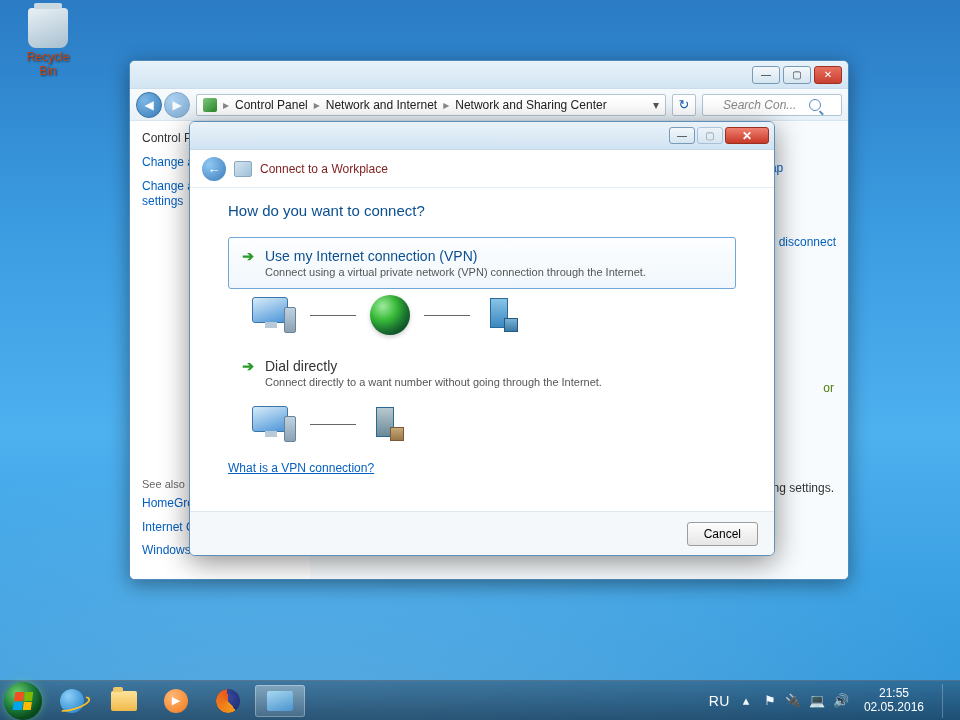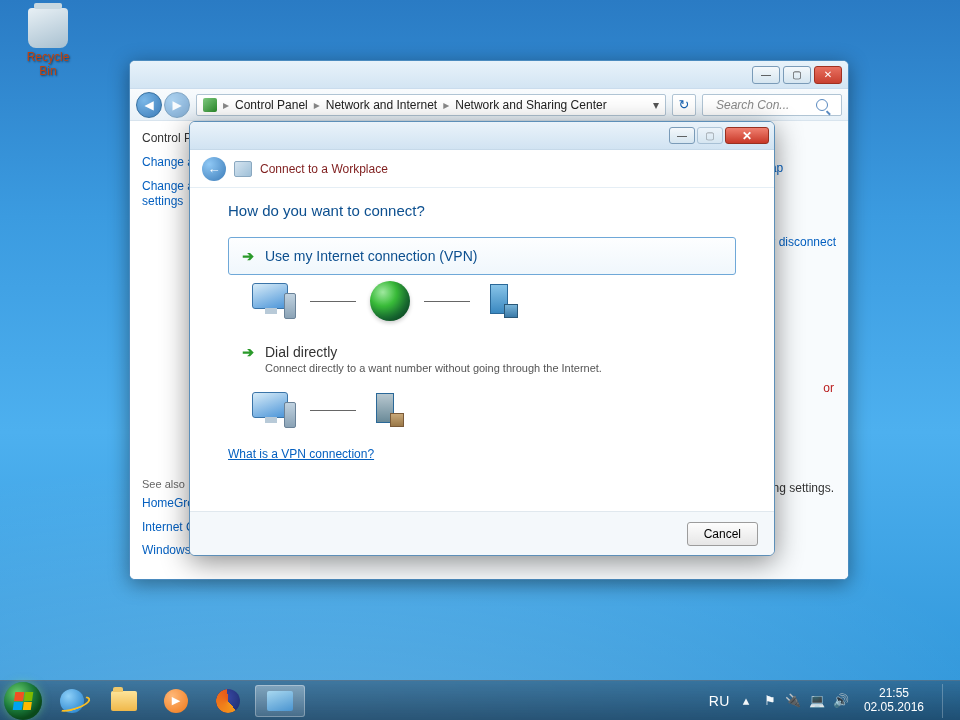--- a/index.html
+++ b/index.html
@@ -12,21 +12,21 @@
 .cp-titlebar{height:28px;background:linear-gradient(180deg,#e8f2fa,#d3e5f3);border-bottom:1px solid #cadced;display:flex;align-items:center;justify-content:flex-end;padding:0 6px;gap:3px}
 .win-btn{width:28px;height:18px;border:1px solid #7a9bb8;border-radius:3px;background:linear-gradient(180deg,#f4f8fb,#d5e5f0);display:flex;align-items:center;justify-content:center;font-size:10px;color:#333;cursor:pointer}
 .win-btn.close{background:linear-gradient(180deg,#e87060,#c84030);color:#fff;border-color:#a03020}
 .cp-nav{height:32px;background:linear-gradient(180deg,#f8fbfd,#e8f1f8);border-bottom:1px solid #d8e4ee;display:flex;align-items:center;padding:0 6px;gap:6px}
 .nav-btns{display:flex;gap:2px}
 .nav-circle{width:26px;height:26px;border-radius:50%;background:radial-gradient(circle at 30% 30%,#7bb8e8,#3b7bb8);border:1px solid #3570a0;display:flex;align-items:center;justify-content:center;color:#fff;font-size:12px}
 .addr-bar{flex:1;height:22px;background:#fff;border:1px solid #b0c4d4;border-radius:2px;display:flex;align-items:center;padding:0 6px;gap:6px;font-size:11px;color:#222}
 .addr-bar .sep{color:#888}
 .addr-icon{width:14px;height:14px;background:linear-gradient(135deg,#7fc97f,#2a8a2a);border-radius:2px;display:inline-block}
 .refresh-btn{width:24px;height:22px;border:1px solid #b0c4d4;background:#fff;border-radius:2px;display:flex;align-items:center;justify-content:center;color:#1560b0;font-size:13px}
-.search-box{width:140px;height:22px;border:1px solid #b0c4d4;border-radius:2px;background:#fff;display:flex;align-items:center;padding:0 13px;color:#888;font-style:italic;font-size:11px}
+.search-box{width:140px;height:22px;border:1px solid #b0c4d4;border-radius:2px;background:#fff;display:flex;align-items:center;padding:0 20px;color:#888;font-style:italic;font-size:11px}
 .search-box .mag{width:12px;height:12px;border:1.5px solid #5a8ac0;border-radius:50%;margin-left:auto;position:relative}
 .search-box .mag::after{content:"";position:absolute;bottom:-4px;right:-4px;width:5px;height:1.5px;background:#5a8ac0;transform:rotate(45deg)}
 .cp-body{display:flex;height:calc(100% - 60px);position:relative;background:#fff}
 .sidebar{width:180px;padding:10px 12px;font-size:12px}
 .sidebar .hdr{color:#333;margin-bottom:10px}
 .sidebar a{display:block;color:#0560c0;margin-bottom:8px;text-decoration:none;line-height:1.3}
 .see-also{position:absolute;bottom:12px;left:12px;width:156px}
 .see-also .lbl{color:#666;font-size:11px;margin-bottom:6px}
 .main-pane{flex:1;background:#f8fbfd;padding:14px;color:#444;position:relative;filter:blur(.3px)}
 .main-pane .blur-hdr{font-size:14px;color:#1560b0;opacity:.5}
@@ -132,21 +132,21 @@
         <a>Internet Options</a>
         <a>Windows Firewall</a>
       </div>
     </div>
     <div class="main-pane">
       <div class="blur-hdr">View your basic network information and set up connections</div>
       <div class="links-right">
         <span>See full map</span>
         <span>Connect or disconnect</span>
       </div>
-      <div style="position:absolute;right:14px;top:260px;color:#b91c1c"><span>or</span></div>
+      <div style="position:absolute;right:14px;top:260px;color:#4d7c0f"><span>or</span></div>
       <div style="position:absolute;right:14px;top:360px;color:#333"><span>Change your networking settings.</span></div>
     </div>
   </div>
 </div>
 
 <div class="wiz-window">
   <div class="wiz-titlebar">
     <div class="win-btn">—</div>
     <div class="win-btn" style="opacity:.5">▢</div>
     <div class="win-btn close">✕</div>
@@ -157,20 +157,21 @@
     <div class="wiz-title">Connect to a Workplace</div>
   </div>
   <div class="wiz-body">
     <div class="wiz-q">How do you want to connect?</div>
 
     <div class="option sel">
       <div class="opt-row">
         <div class="arrow-ico">➔</div>
         <div class="opt-title">Use my Internet connection (VPN)</div>
       </div>
+      <div class="opt-desc">Connect using a virtual private network (VPN) connection through the Internet.</div>
     </div>
     <div class="img-row">
       <div class="pc-ico">
           <div class="monitor"></div>
           <div class="tower"></div>
         </div>
       <div class="line"></div>
       <div class="globe"></div>
       <div class="line"></div>
       <div class="srv-ico">

